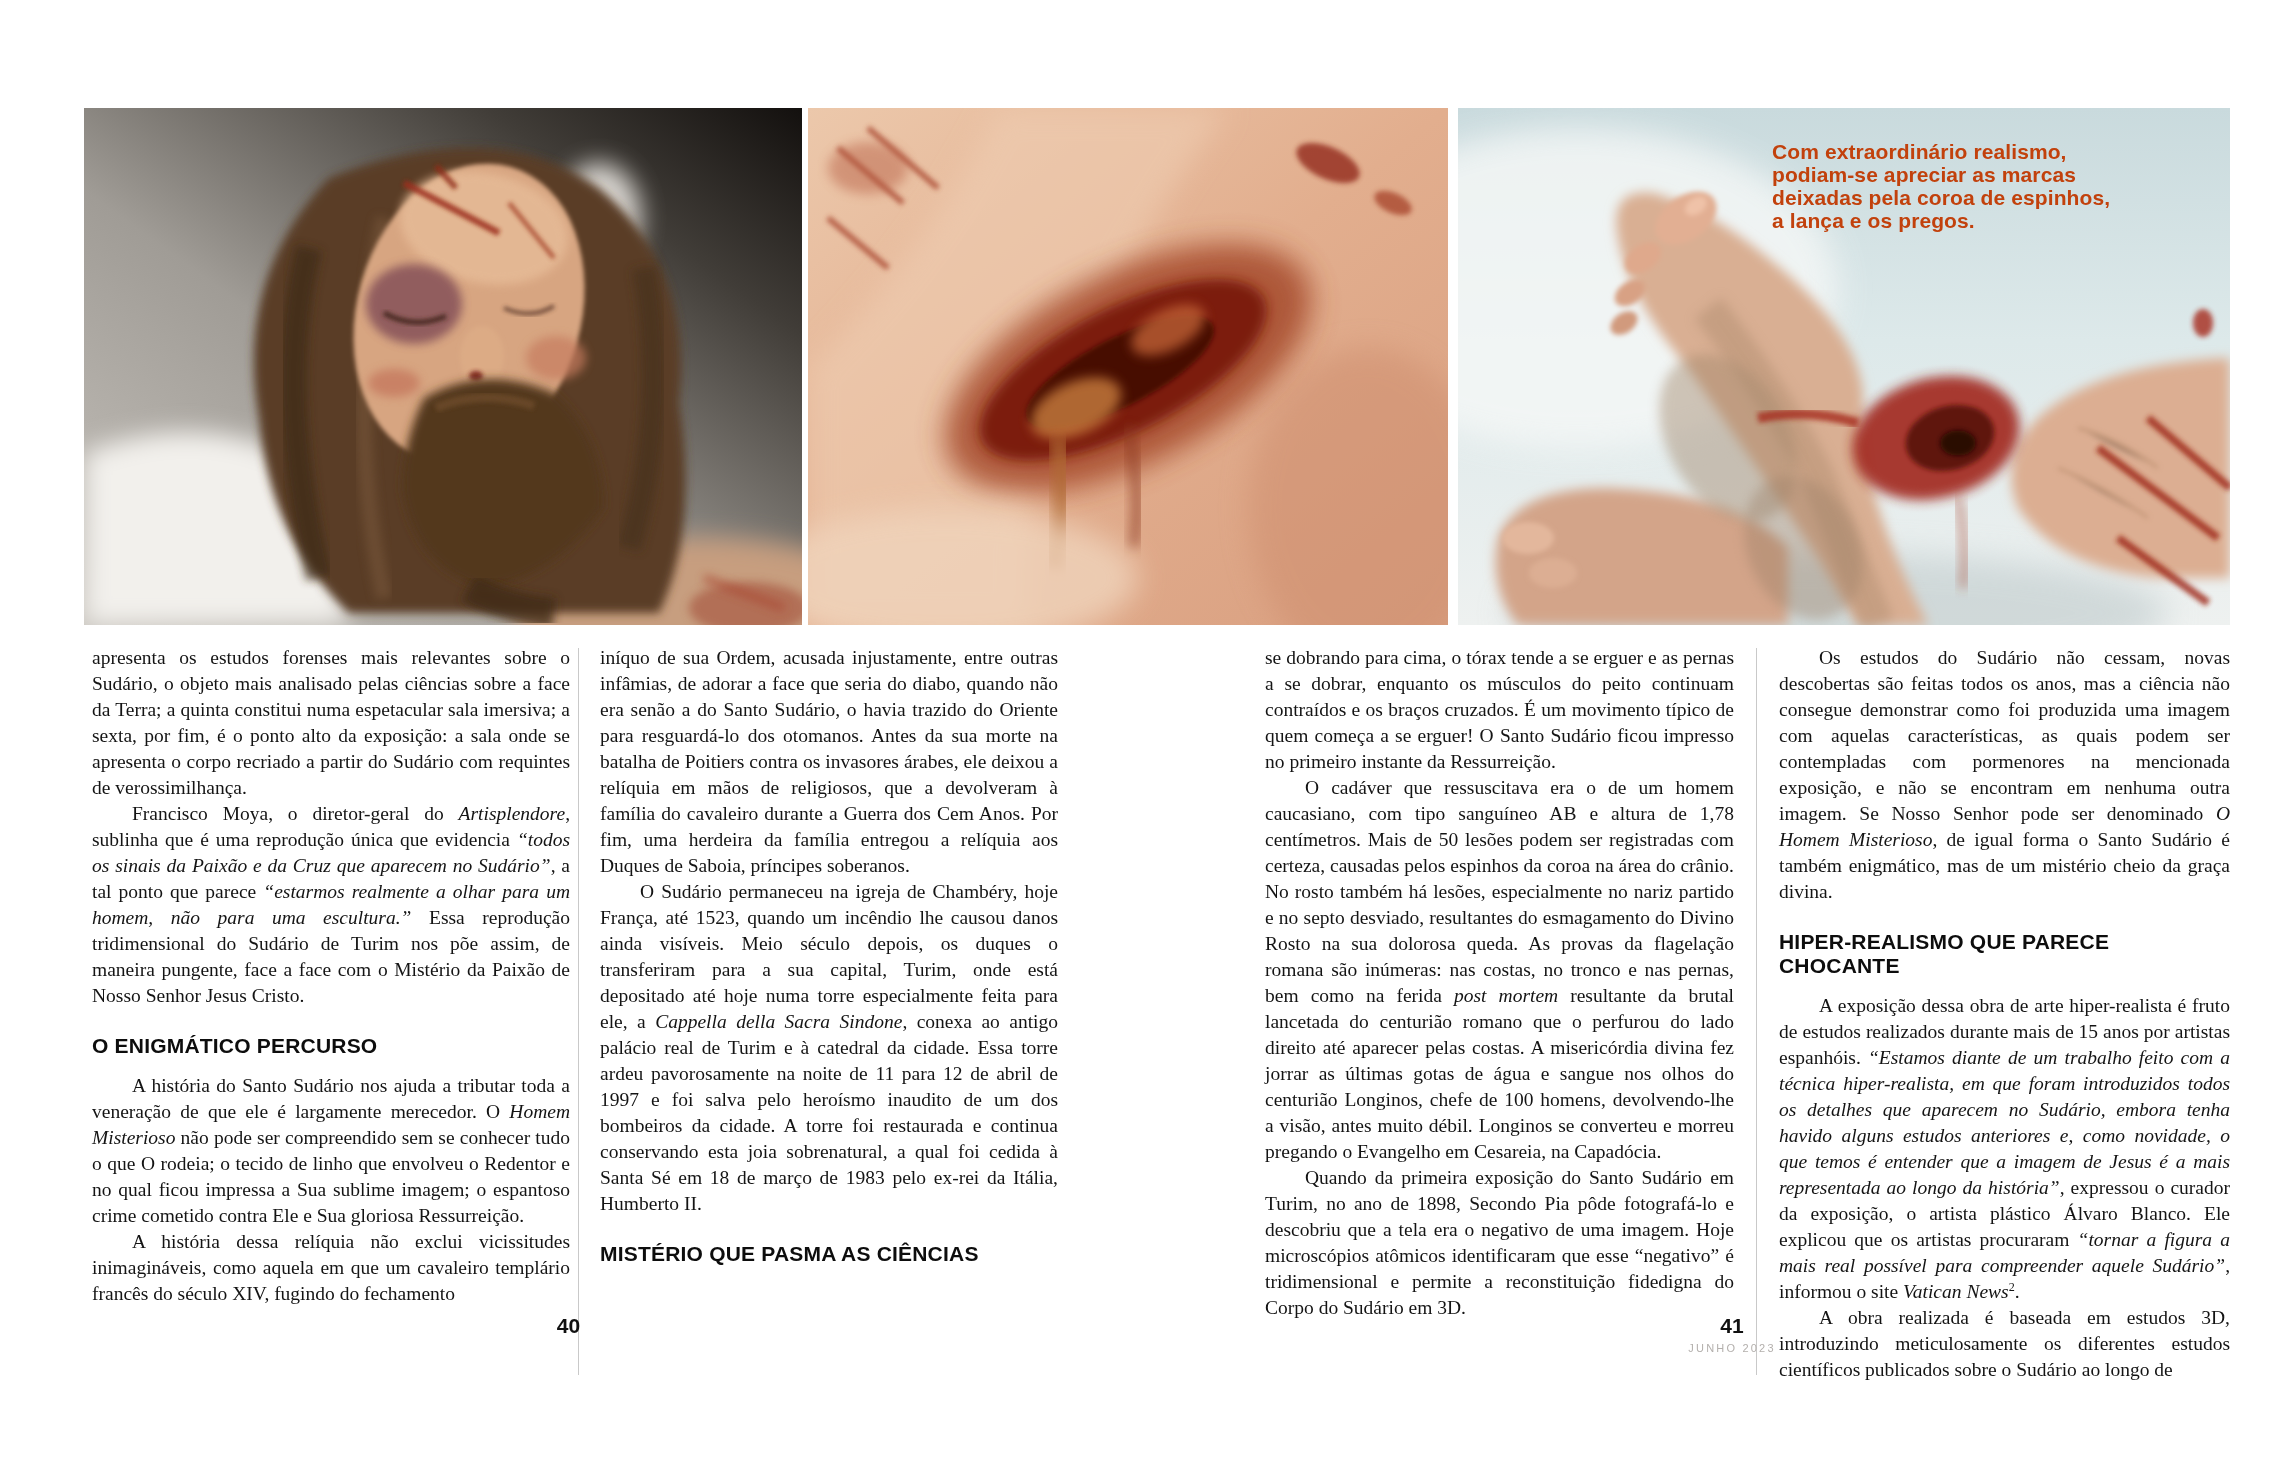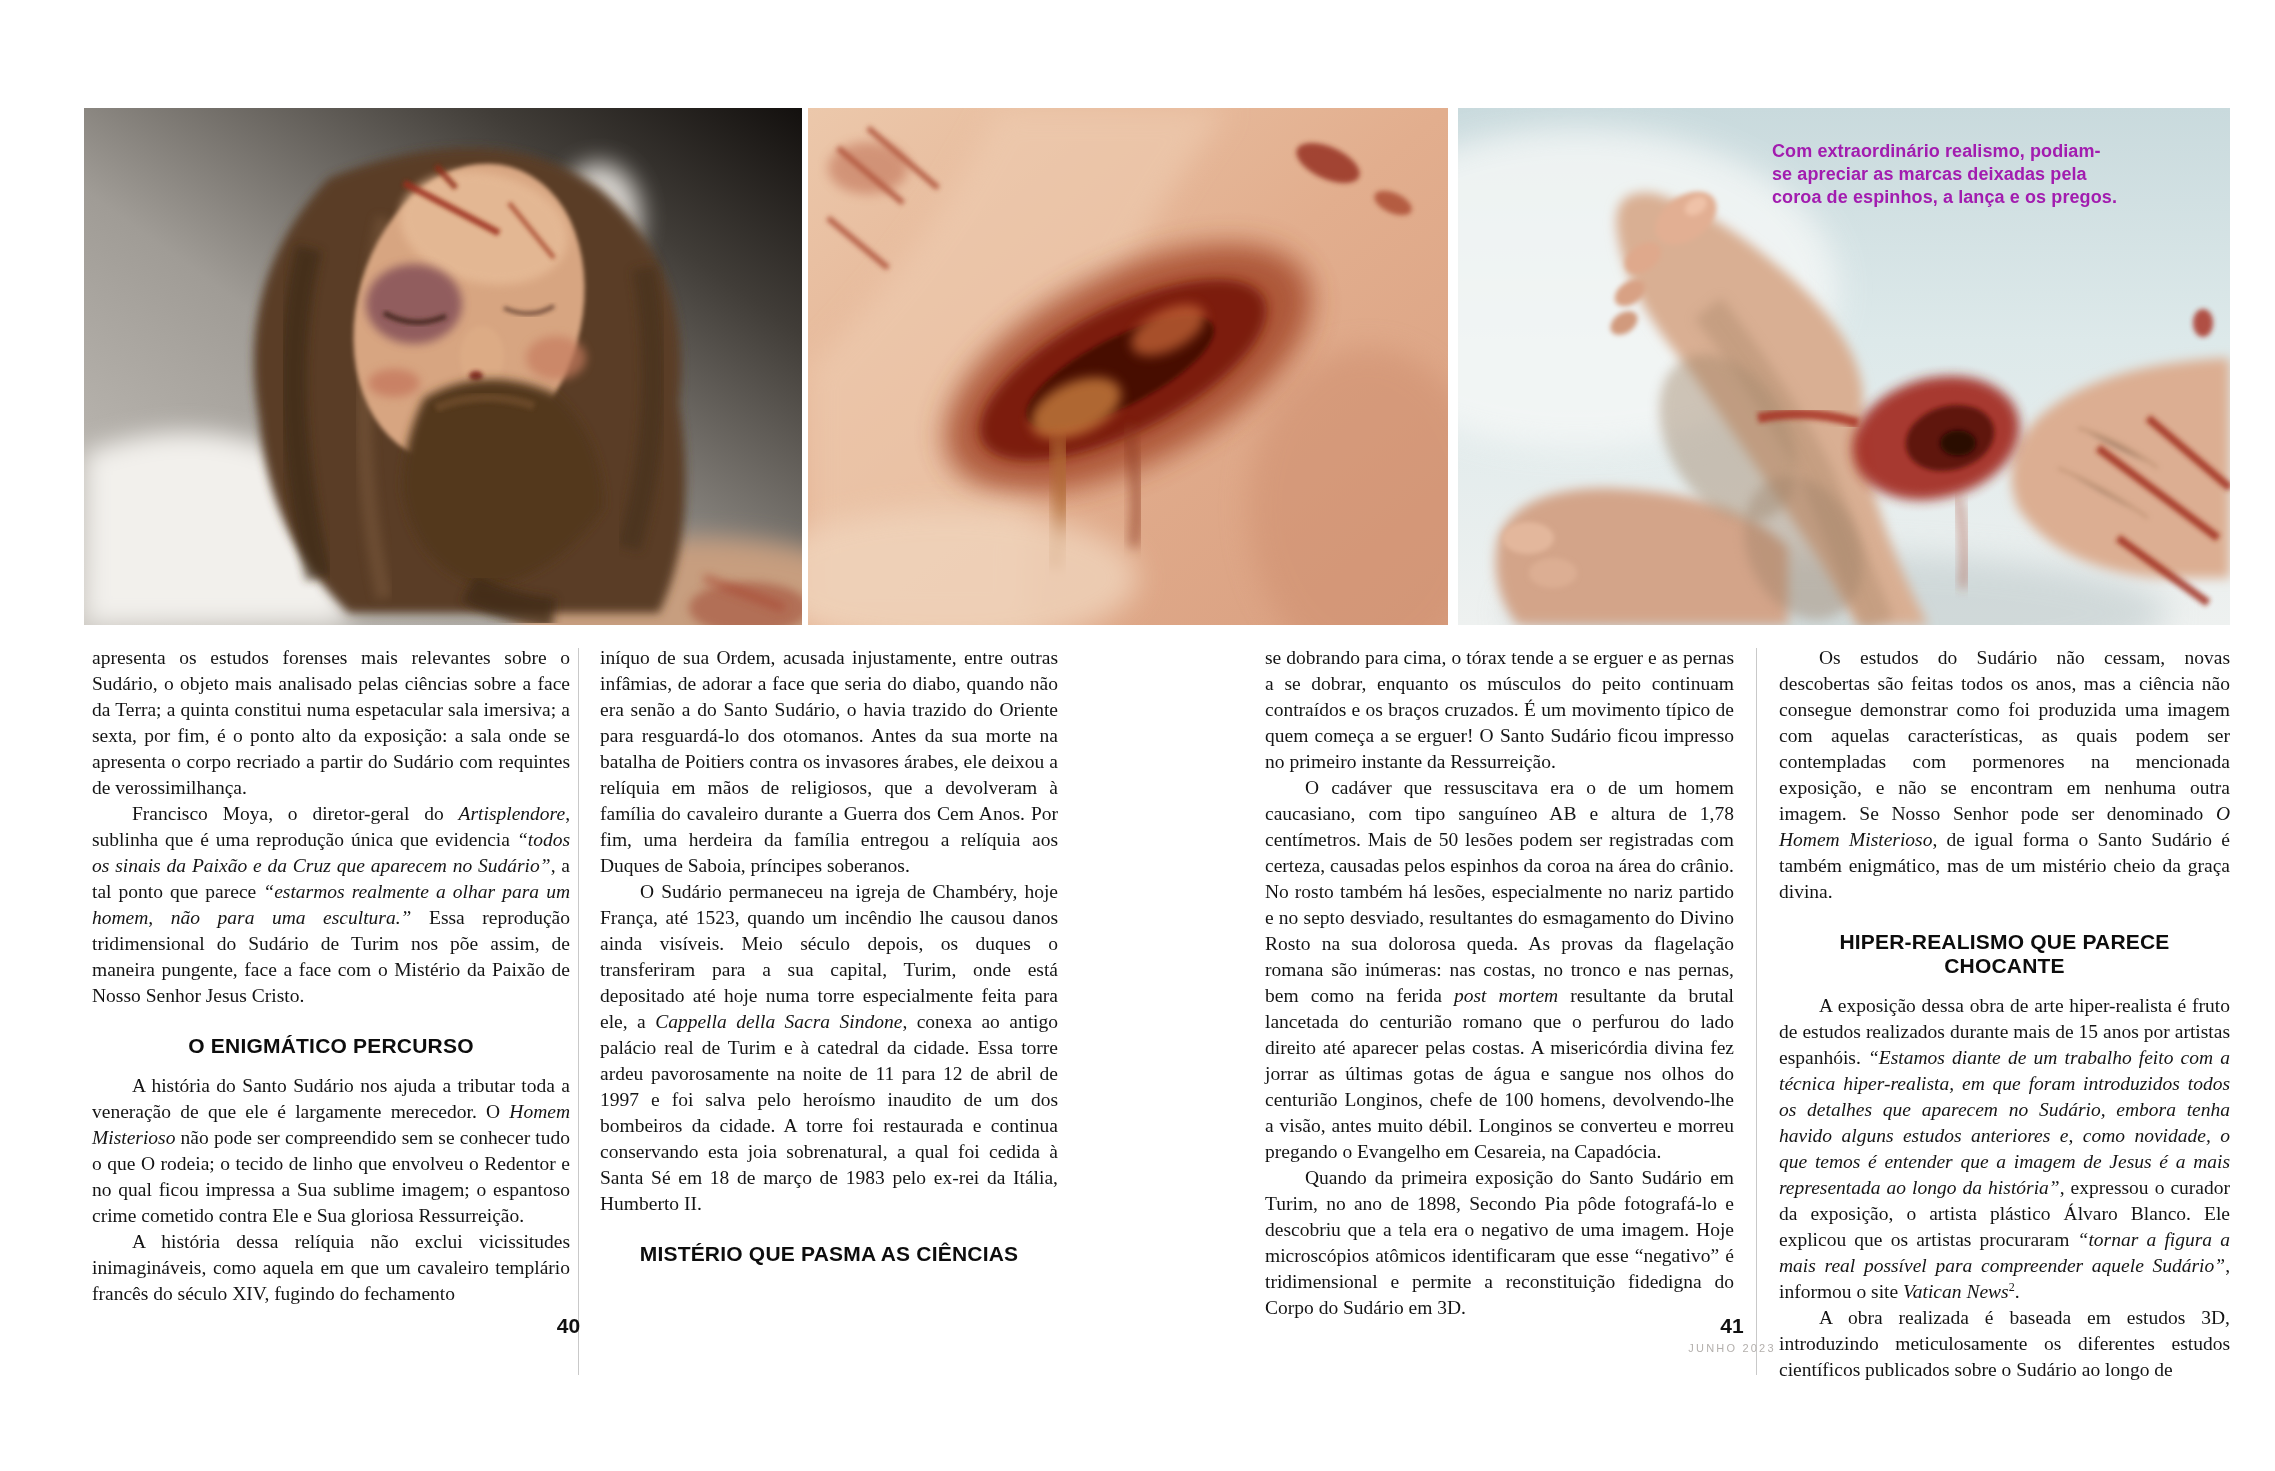--- a/index.html
+++ b/index.html
@@ -2,29 +2,29 @@
 <html lang="pt"><head>
 <meta charset="utf-8">
 <style>
   html,body{margin:0;padding:0;background:#ffffff;}
   .spread{position:relative;width:2275px;height:1471px;background:#ffffff;overflow:hidden;
           font-family:"Liberation Serif", serif;color:#141414;}
   
   .photo{position:absolute;top:108px;height:517px;margin:0;padding:0;overflow:hidden;}
   .photo svg{display:block;}
   .caption{position:absolute;left:1772px;top:140px;width:348px;
-           font-family:"Liberation Sans", sans-serif;font-size:18px;line-height:23px;
-           font-weight:700;color:#a21caf;letter-spacing:.1px;}
+           font-family:"Liberation Sans", sans-serif;font-size:21px;line-height:23px;
+           font-weight:700;color:#c2410c;letter-spacing:.1px;}
   
   .col{position:absolute;top:645px;font-size:19.5px;line-height:26px;text-align:justify;
        hyphens:auto;-webkit-hyphens:auto;}
   .col p{margin:0;}
   .col p.indent{text-indent:40px;}
   .col h3{font-family:"Liberation Sans", sans-serif;font-size:21px;line-height:24px;
-          font-weight:700;color:#0d0d0d;margin:25px 0 15px 0;text-align:center;letter-spacing:.2px;}
+          font-weight:700;color:#0d0d0d;margin:25px 0 15px 0;text-align:left;letter-spacing:.2px;}
   .it{font-style:italic;}
   sup{font-size:.62em;line-height:0;}
   .colrule{position:absolute;top:648px;height:727px;width:1px;background:#c9c9c9;}
   
   .footer{position:absolute;top:1314px;text-align:center;font-family:"Liberation Sans", sans-serif;}
   .footer .pagenum{font-size:21px;font-weight:700;color:#111;}
   .footer .foottext{margin-top:4px;font-size:11px;letter-spacing:2.2px;color:#b3afac;}
   .footer-left{left:0;width:1137px;}
   .footer-right{left:1137px;width:1190px;}
 </style>

